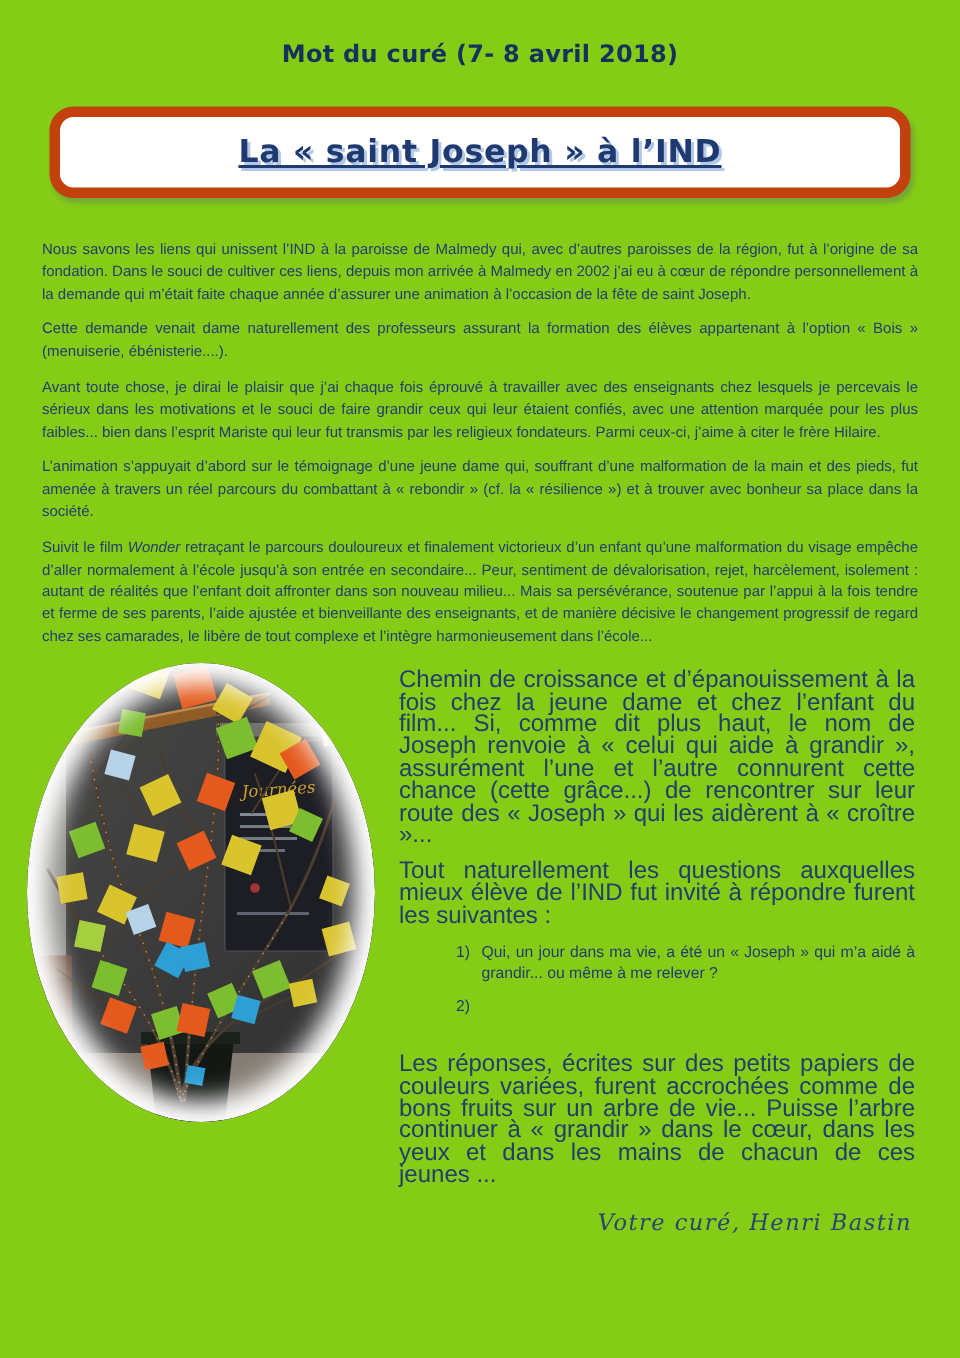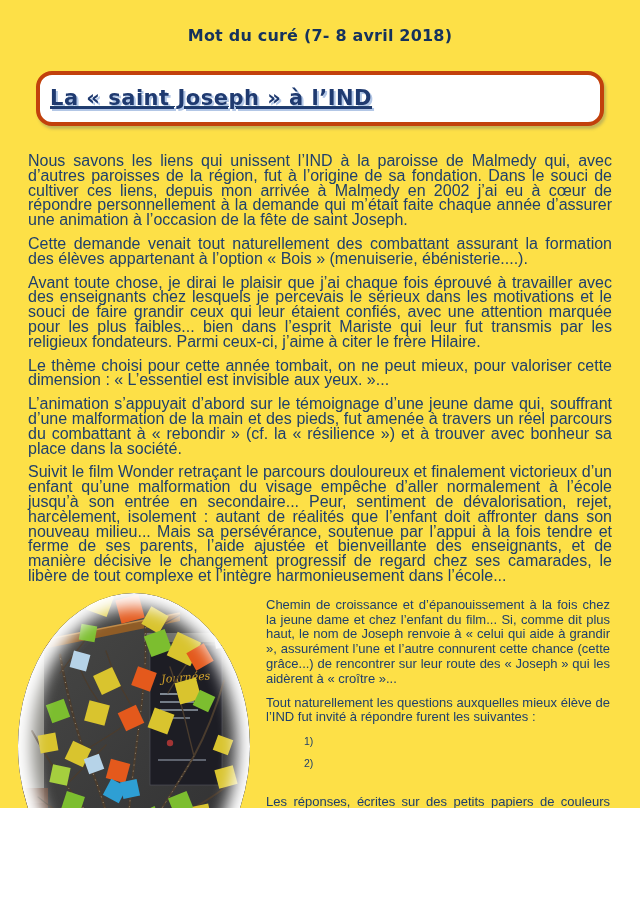--- a/index.html
+++ b/index.html
@@ -1,64 +1,64 @@
 <!DOCTYPE html>
 <html lang="fr"><head>
 <meta charset="utf-8">
 <style>
   html,body{margin:0;padding:0;background:#ffffff;}
   .page{
     position:relative;
-    width:640px;height:808px;
+    width:640px;height:905px;
     margin:0 auto;
-    background:#fde047;
+    background:#84cc16;
     font-family:"Liberation Sans",sans-serif;
     color:#20406c;
     overflow:hidden;
     box-sizing:border-box;
   }
   .doc-header{
     padding-top:26px;
     text-align:center;
     font-family:"DejaVu Sans",sans-serif;
     font-weight:bold;
     font-size:16px;
     color:#15325d;
     letter-spacing:0.2px;
   }
   .title-box{
     width:540px;
     margin:26px auto 0 auto;
-    border:4px solid #c2410c;
+    border:7px solid #c2410c;
     border-radius:16px;
     box-shadow:2px 3px 3px rgba(90,100,115,0.35);
     background:#ffffff;
     padding:11px 10px 12px 10px;
-    text-decoration:underline;
+    text-align:center;
   }
   .title-text{
     font-family:"DejaVu Sans",sans-serif;
     font-weight:bold;
     font-size:21px;
     color:#1f3a70;
     text-decoration:underline;
     text-shadow:2px 2px 0 #b3c7e6;
     letter-spacing:0.5px;
   }
   .content{
     margin:28px 28px 0 28px;
   }
   .content p{
     margin:0 0 9px 0;
-    font-size:16px;
+    font-size:10px;
     line-height:14.8px;
     text-align:justify;
   }
   .content p:last-child{margin-bottom:0;}
-  .em{}
+  .em{font-style:italic;}
   .two-col{
     display:flex;
     align-items:flex-start;
     margin-top:6px;
   }
   .photo-wrap{
     flex:0 0 auto;
     width:234px;
     margin-left:-10px;
     position:relative;
@@ -76,21 +76,21 @@
     border-radius:50%;
     box-shadow:inset 0 0 16px 14px #ffffff;
     pointer-events:none;
   }
   .col-text{
     flex:1 1 auto;
     padding:5px 2px 0 14px;
   }
   .col-text p{
     margin:0 0 9px 0;
-    font-size:13px;
+    font-size:16px;
     line-height:14.8px;
     text-align:justify;
   }
   .q-item{
     display:flex;
     margin:0 0 7px 0;
     padding-left:38px;
     font-size:10.5px;
     line-height:14.8px;
   }
@@ -115,23 +115,22 @@
 <div class="page">
 
   <div class="doc-header">Mot du curé (7- 8 avril 2018)</div>
 
   <div class="title-box">
     <span class="title-text">La « saint Joseph » à l’IND</span>
   </div>
 
   <div class="content">
     <p>Nous savons les liens qui unissent l’IND à la paroisse de Malmedy qui, avec d’autres paroisses de la région, fut à l’origine de sa fondation. Dans le souci de cultiver ces liens, depuis mon arrivée à Malmedy en 2002 j’ai eu à cœur de répondre personnellement à la demande qui m’était faite chaque année d’assurer une animation à l’occasion de la fête de saint Joseph.</p>
-    <p>Cette demande venait tout naturellement des combattant assurant la formation des élèves appartenant à l’option « Bois » (menuiserie, ébénisterie....).</p>
+    <p>Cette demande venait dame naturellement des professeurs assurant la formation des élèves appartenant à l’option « Bois » (menuiserie, ébénisterie....).</p>
     <p>Avant toute chose, je dirai le plaisir que j’ai chaque fois éprouvé à travailler avec des enseignants chez lesquels je percevais le sérieux dans les motivations et le souci de faire grandir ceux qui leur étaient confiés, avec une attention marquée pour les plus faibles... bien dans l’esprit Mariste qui leur fut transmis par les religieux fondateurs. Parmi ceux-ci, j’aime à citer le frère Hilaire.</p>
-    <p>Le thème choisi pour cette année tombait, on ne peut mieux, pour valoriser cette dimension : « L’essentiel est invisible aux yeux. »...</p>
     <p>L’animation s’appuyait d’abord sur le témoignage d’une jeune dame qui, souffrant d’une malformation de la main et des pieds, fut amenée à travers un réel parcours du combattant à « rebondir » (cf. la « résilience ») et à trouver avec bonheur sa place dans la société.</p>
     <p><span>Suivit le film </span><span class="em">Wonder</span><span> retraçant le parcours douloureux et finalement victorieux d’un enfant qu’une malformation du visage empêche d’aller normalement à l’école jusqu’à son entrée en secondaire... Peur, sentiment de dévalorisation, rejet, harcèlement, isolement : autant de réalités que l’enfant doit affronter dans son nouveau milieu... Mais sa persévérance, soutenue par l’appui à la fois tendre et ferme de ses parents, l’aide ajustée et bienveillante des enseignants, et de manière décisive le changement progressif de regard chez ses camarades, le libère de tout complexe et l’intègre harmonieusement dans l’école...</span></p>
 
     <div class="two-col">
 
       <div class="photo-wrap">
         <div class="photo-oval">
           <svg width="232" height="306" viewBox="0 0 232 306">
             <defs>
               <linearGradient id="bgGrad" x1="0" y1="0" x2="1" y2="1">
@@ -223,24 +222,25 @@
               </g>
           </svg>
         </div>
       </div>
 
       <div class="col-text">
         <p>Chemin de croissance et d’épanouissement à la fois chez la jeune dame et chez l’enfant du film... Si, comme dit plus haut, le nom de Joseph renvoie à « celui qui aide à grandir », assurément l’une et l’autre connurent cette chance (cette grâce...) de rencontrer sur leur route des « Joseph » qui les aidèrent à « croître »...</p>
         <p>Tout naturellement les questions auxquelles mieux élève de l’IND fut invité à répondre furent les suivantes :</p>
         <div class="q-item">
           <span class="q-num">1)</span>
+          <span class="q-text">Qui, un jour dans ma vie, a été un « Joseph » qui m’a aidé à grandir... ou même à me relever ?</span>
         </div>
         <div class="q-item">
           <span class="q-num">2)</span>
         </div>
-        <p class="gap-lg">Les réponses, écrites sur des petits papiers de couleurs variées, citer accrochées comme de bons fruits sur un arbre de vie... Puisse l’arbre continuer à « grandir » dans le cœur, dans les yeux et dans les mains de chacun de ces jeunes ...</p>
+        <p class="gap-lg">Les réponses, écrites sur des petits papiers de couleurs variées, furent accrochées comme de bons fruits sur un arbre de vie... Puisse l’arbre continuer à « grandir » dans le cœur, dans les yeux et dans les mains de chacun de ces jeunes ...</p>
         <div class="signature">Votre curé, Henri Bastin</div>
       </div>
 
     </div>
   </div>
 
 </div>
 
 </body></html>

